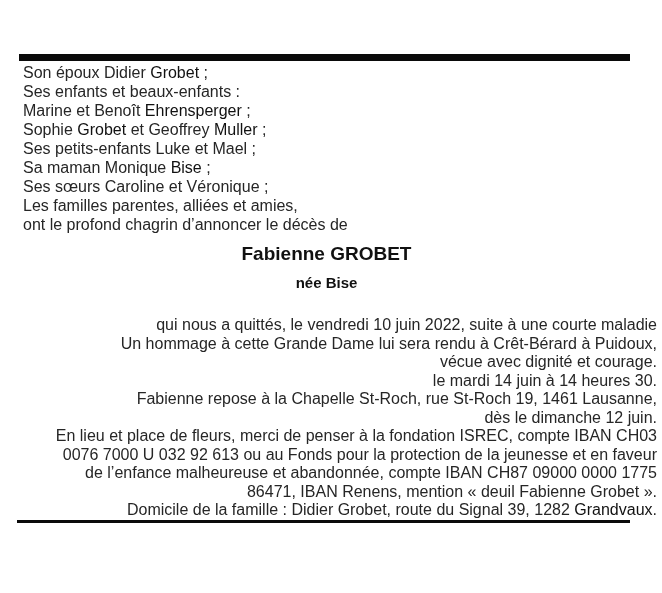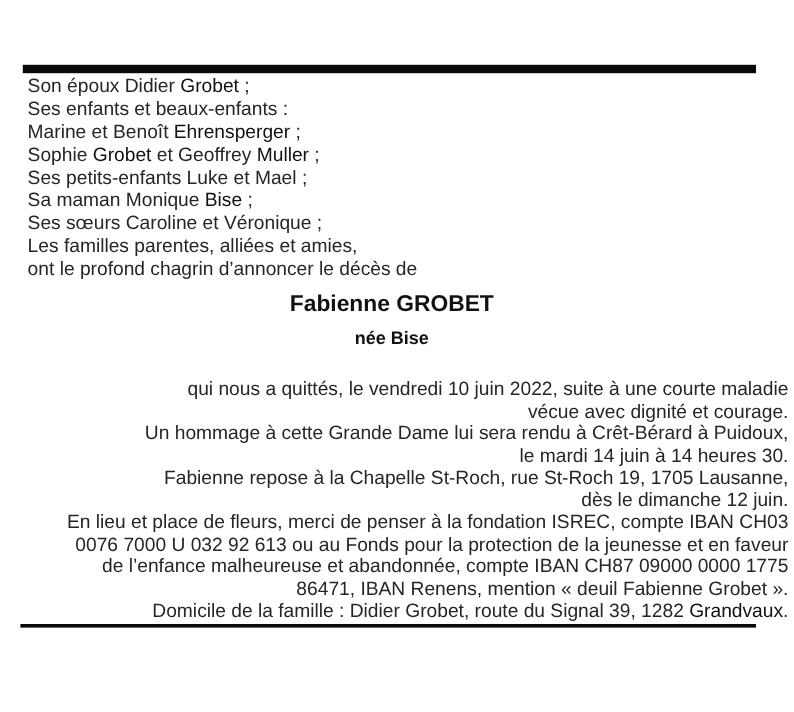--- a/index.html
+++ b/index.html
@@ -102,24 +102,24 @@
       <div class="line"><span>Les familles parentes, alliées et amies,</span></div>
       <div class="line"><span>ont le profond chagrin d’annoncer le décès de</span></div>
     </div>
 
   <div class="deceased-name">Fabienne GROBET</div>
 
   <div class="maiden-name">née Bise</div>
 
   <div class="details-block">
       <div class="line"><span>qui nous a quittés, le vendredi 10 juin 2022, suite à une courte maladie</span></div>
+      <div class="line"><span>Un hommage à cette Grande Dame lui sera rendu à Crêt-Bérard à Puidoux,</span></div>
       <div class="line"><span>vécue avec dignité et courage.</span></div>
-      <div class="line"><span>Un hommage à cette Grande Dame lui sera rendu à Crêt-Bérard à Puidoux,</span></div>
       <div class="line"><span>le mardi 14 juin à 14 heures 30.</span></div>
-      <div class="line"><span>Fabienne repose à la Chapelle St-Roch, rue St-Roch 19, 1705 Lausanne,</span></div>
+      <div class="line"><span>Fabienne repose à la Chapelle St-Roch, rue St-Roch 19, 1461 Lausanne,</span></div>
       <div class="line"><span>dès le dimanche 12 juin.</span></div>
       <div class="line"><span>En lieu et place de fleurs, merci de penser à la fondation ISREC, compte IBAN CH03</span></div>
       <div class="line"><span>0076 7000 U 032 92 613 ou au Fonds pour la protection de la jeunesse et en faveur</span></div>
       <div class="line"><span>de l’enfance malheureuse et abandonnée, compte IBAN CH87 09000 0000 1775</span></div>
       <div class="line"><span>86471, IBAN Renens, mention « deuil Fabienne Grobet ».</span></div>
       <div class="line"><span>Domicile de la famille : Didier Grobet, route du Signal 39, 1282 </span><span class="b">Grandvaux</span><span>.</span></div>
     </div>
 
   <div class="rule rule-bottom"></div>
 

